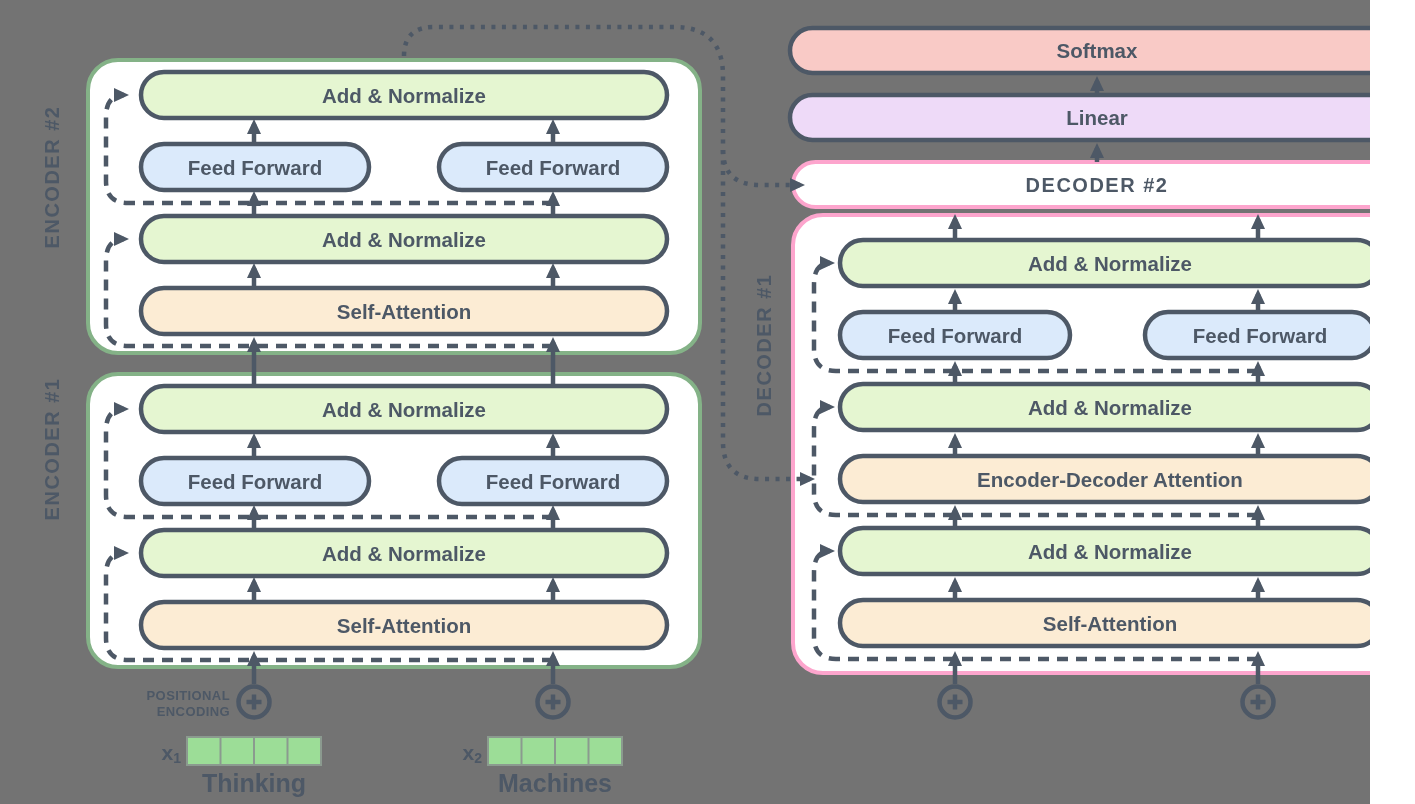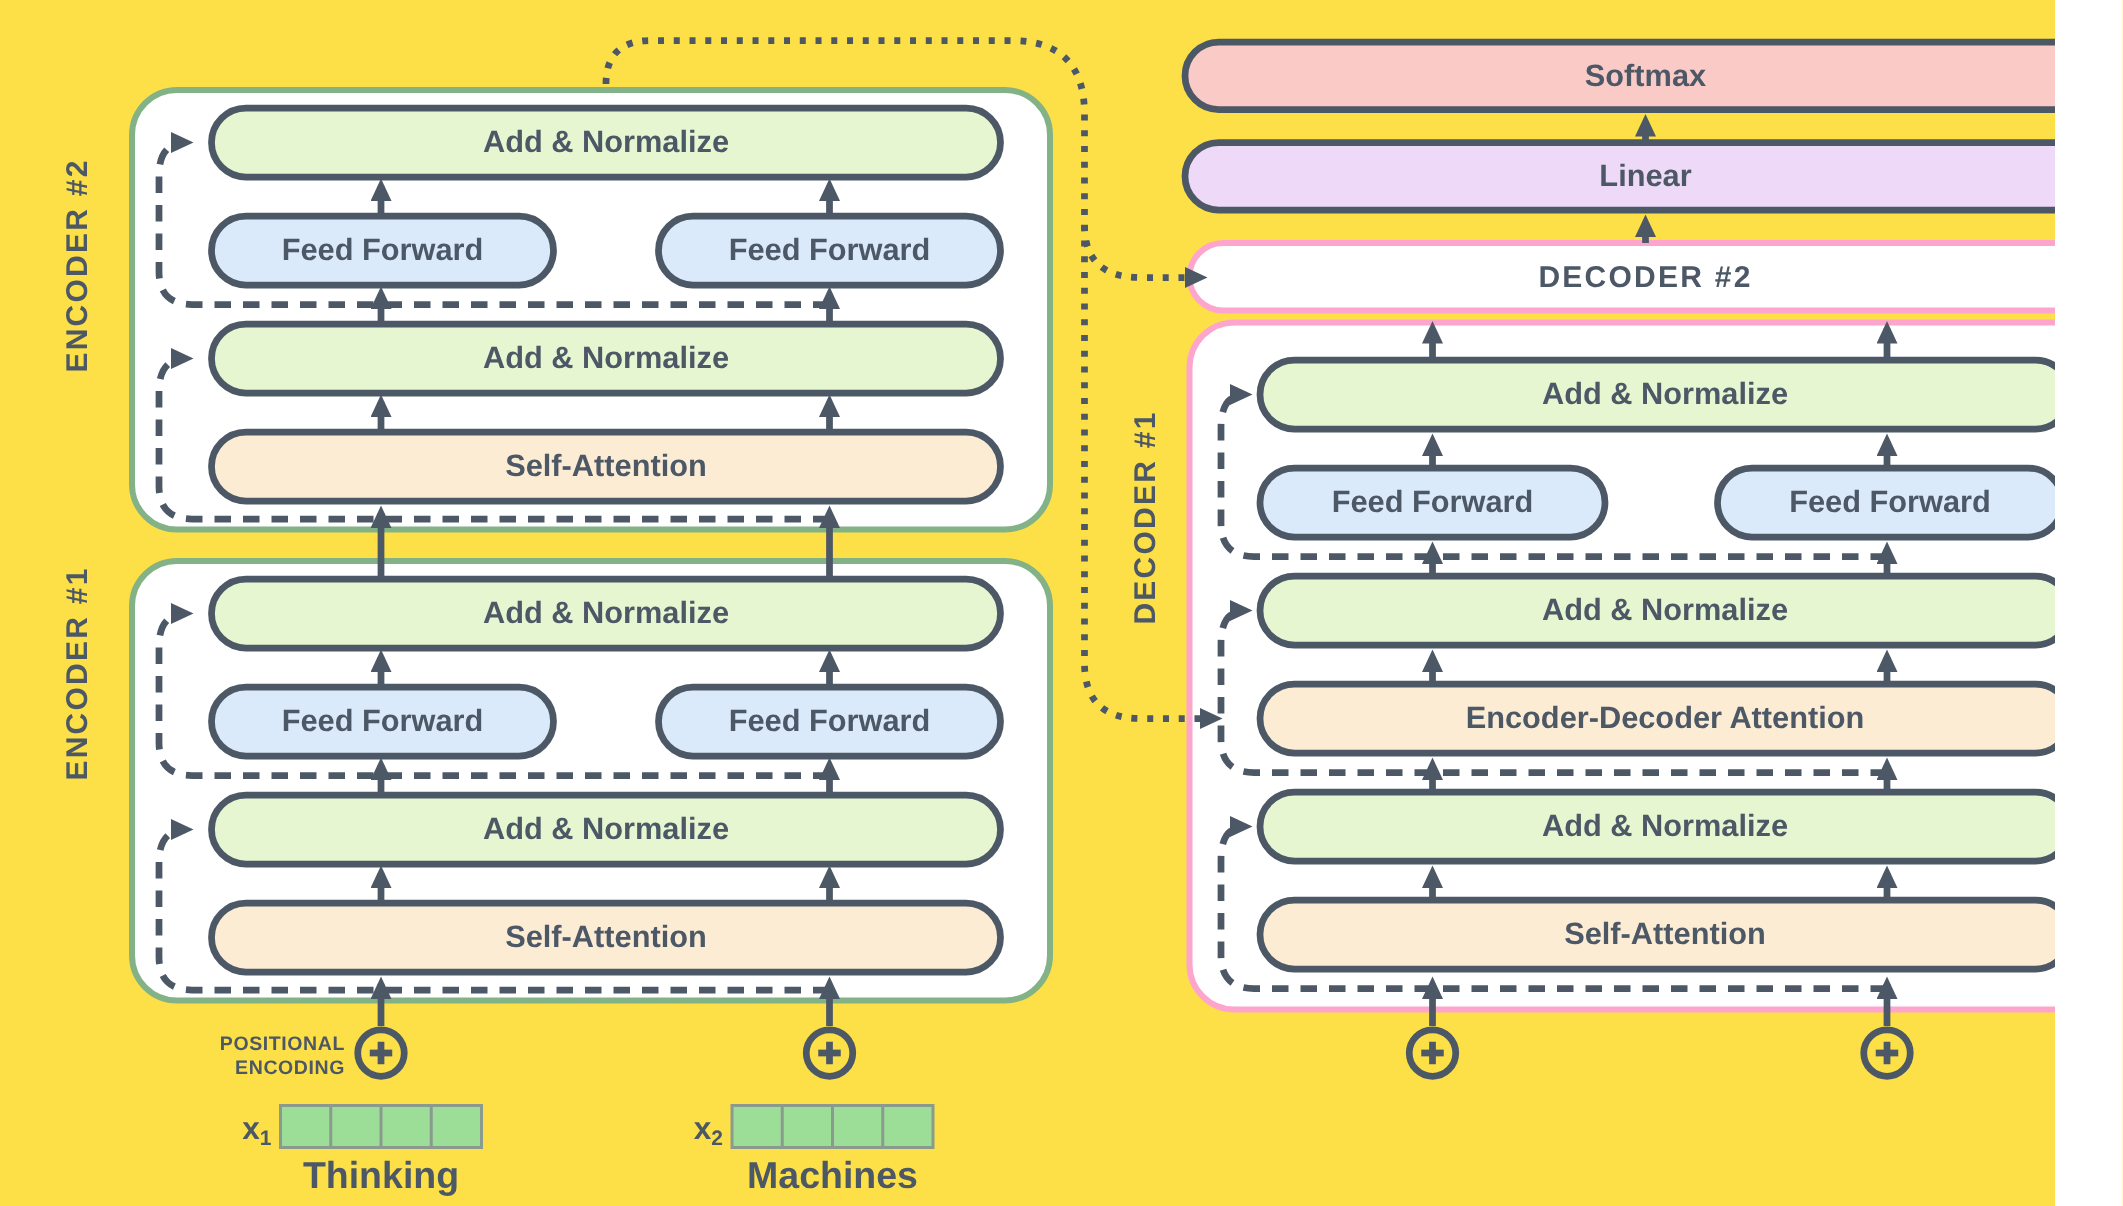--- a/index.html
+++ b/index.html
@@ -1,16 +1,16 @@
 <!DOCTYPE html>
 <html><head>
 <meta charset="utf-8">
 <style>
   html, body { margin: 0; padding: 0; background: #ffffff; }
-  .stage { position: relative; width: 1370px; height: 804px; background: #fde047; overflow: hidden; }
+  .stage { position: relative; width: 1370px; height: 804px; background: #737373; overflow: hidden; }
   svg { display: block; font-family: "Liberation Sans", "DejaVu Sans", sans-serif; }
   text { fill: #4d5866; }
   .pill-label { font-size: 20.5px; font-weight: 600; }
   .frame-label { font-size: 20px; font-weight: 700; letter-spacing: 1.5px; }
   .pos-label { font-size: 13px; font-weight: 700; letter-spacing: 0.4px; }
   .word-label { font-size: 25px; font-weight: 700; }
   .x-label { font-size: 21px; font-weight: 700; }
   .x-sub { font-size: 14px; font-weight: 700; }
 </style>
 </head>

